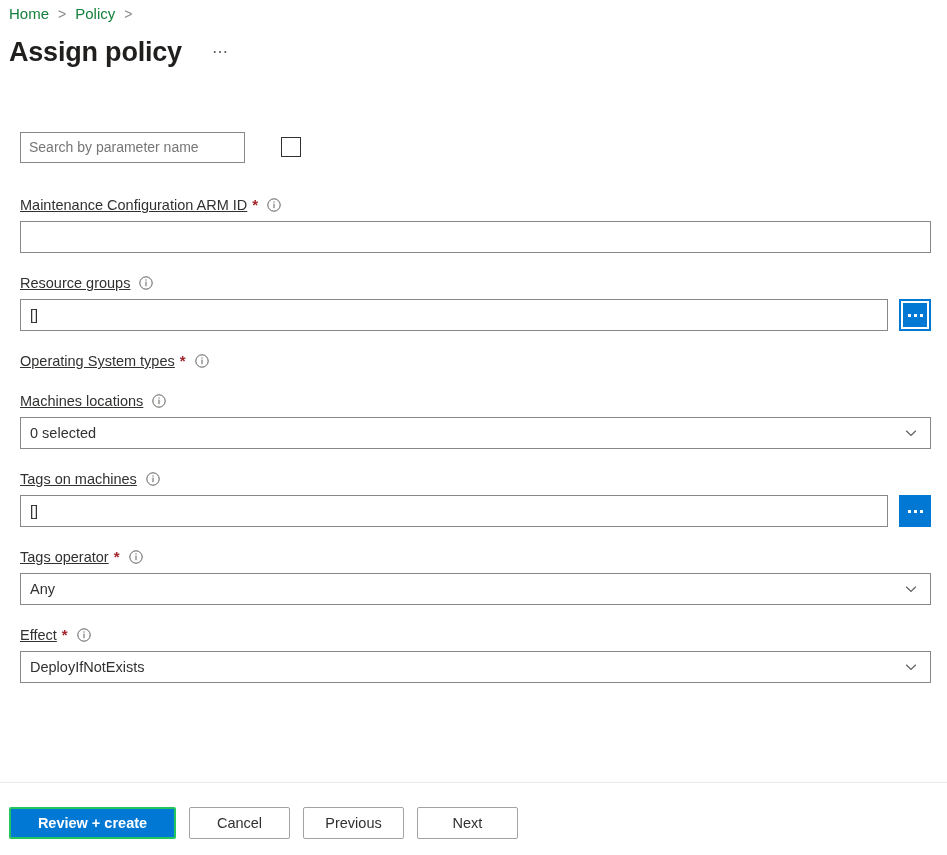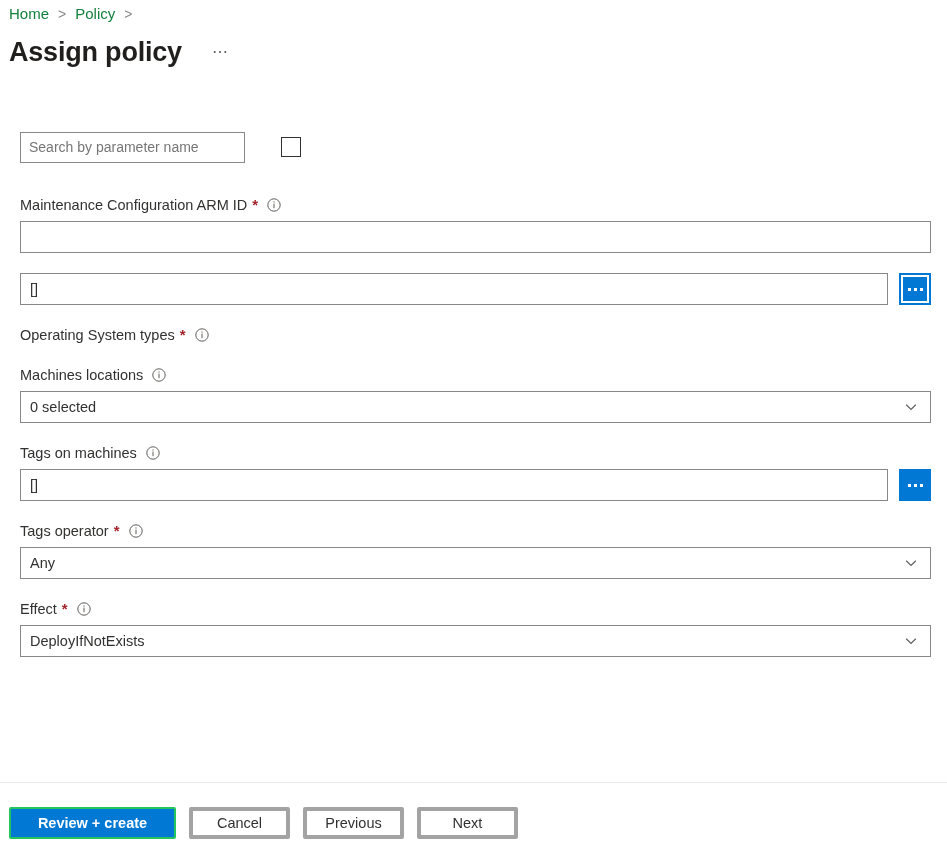--- a/index.html
+++ b/index.html
@@ -120,21 +120,21 @@
 
   .field-label {
     display: flex;
     align-items: center;
     height: 20px;
     margin-bottom: 6px;
     font-size: 14.5px;
     color: #323130;
     line-height: 20px;
   }
-  .label-text { white-space: nowrap; }
+  .label-text { white-space: nowrap; text-decoration: underline; }
   .req-star {
     color: #a4262c;
     margin-left: 5px;
     font-size: 15px;
     line-height: 14px;
     font-weight: 600;
   }
   .info-icon {
     margin-left: 9px;
     width: 14px;
@@ -254,21 +254,21 @@
     background: #0078d4;
     color: #ffffff;
     border: 2px solid #22c55e;
     font-weight: 600;
     min-width: 167px;
     margin-right: 13px;
   }
   .btn-default {
     background: #ffffff;
     color: #323130;
-    border: 4px solid #a3a3a3;
+    border: 1px solid #a3a3a3;
     min-width: 101px;
     margin-right: 13px;
   }
 </style>
 </head>
 <body>
 
 <div class="breadcrumb">
   <span class="crumb-link">Home</span>
   <span class="crumb-sep">&gt;</span>
@@ -301,20 +301,30 @@
             <rect x="6.5" y="3.4" width="1" height="1.2" fill="#605e5c"></rect>
           </svg>
       </span>
     </div>
     <div class="control-row">
       <input class="text-input" type="text" value="" style="">
     </div>
   </div>
 
   <div class="field">
+    <div class="field-label">
+      <span class="label-text">Resource groups</span>
+      <span class="info-icon">
+        <svg width="14" height="14" viewBox="0 0 14 14">
+            <circle cx="7" cy="7" r="6.2" fill="none" stroke="#605e5c" stroke-width="1"></circle>
+            <rect x="6.5" y="5.6" width="1" height="4.6" fill="#605e5c"></rect>
+            <rect x="6.5" y="3.4" width="1" height="1.2" fill="#605e5c"></rect>
+          </svg>
+      </span>
+    </div>
     <div class="control-row">
       <input class="text-input" type="text" value="[]" style="">
       <button class="picker-btn focused">
         <span class="dots">
             <i></i>
             <i></i>
             <i></i>
           </span>
       </button>
     </div>

